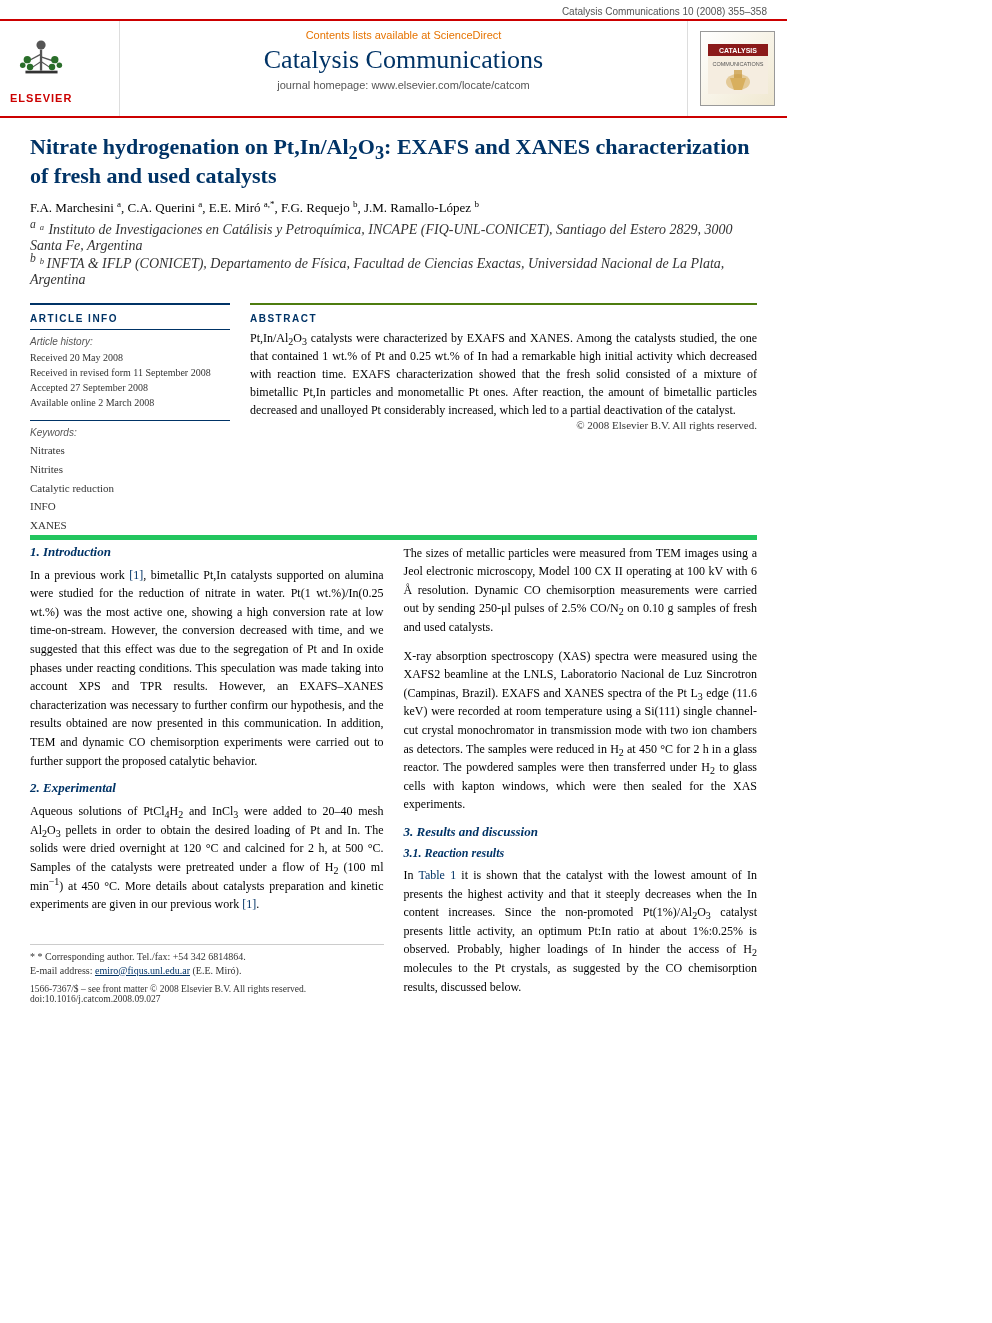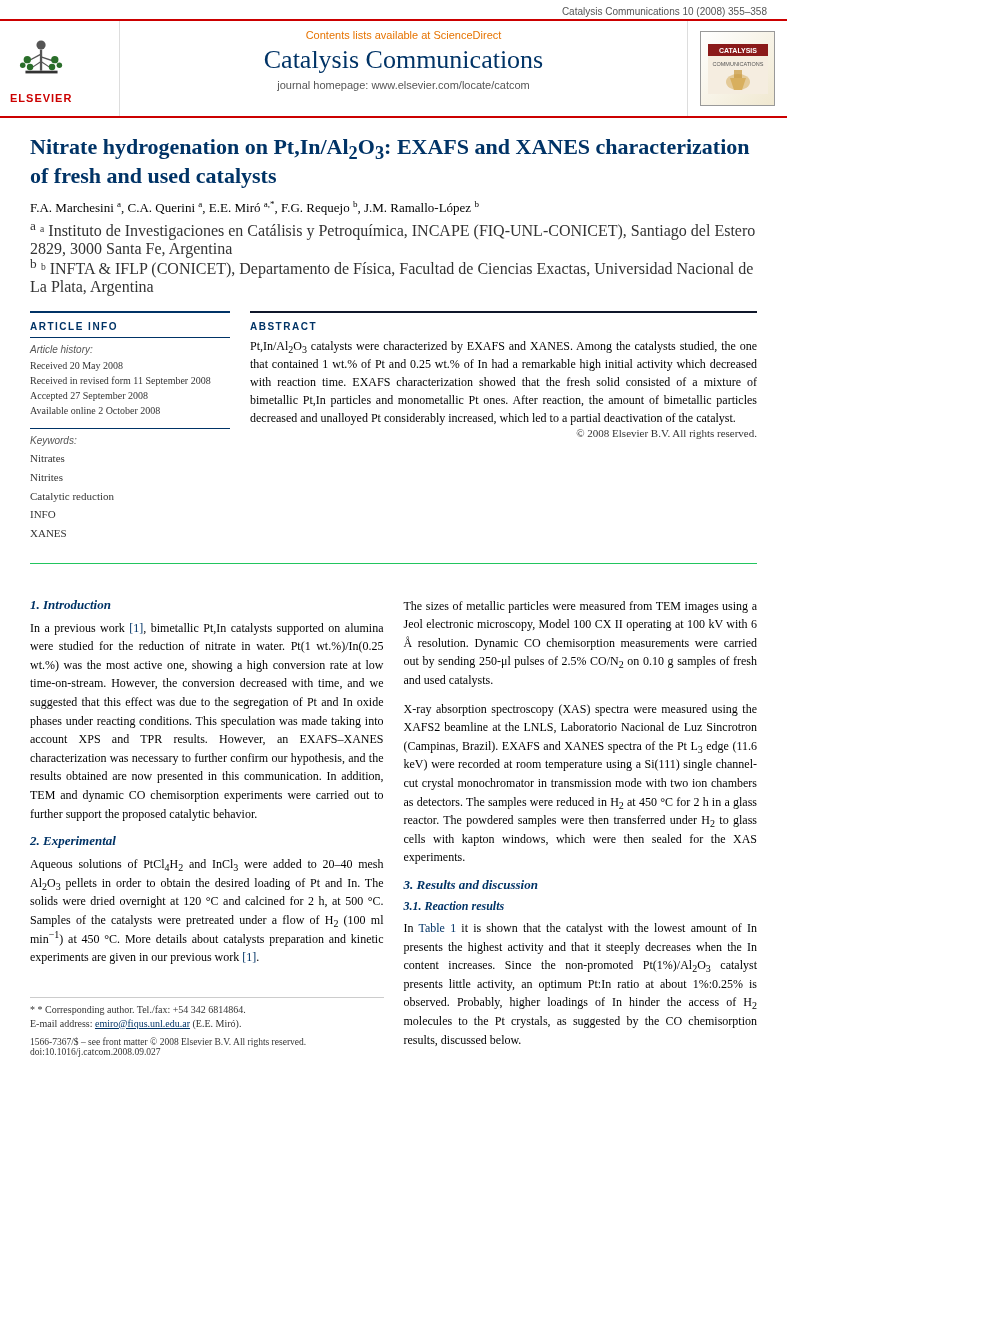--- a/index.html
+++ b/index.html
@@ -143,23 +143,24 @@
       font-size: 13px;
       margin-bottom: 6px;
       color: #000;
     }
 
     .authors sup {
       font-size: 9px;
     }
 
     .affiliations {
-      font-size: 16px;
+      font-size: 14px;
       color: #333;
       margin-bottom: 15px;
+      font-style: italic;
     }
 
     .affiliations p {
       margin-bottom: 2px;
     }
 
     
     .two-col {
       display: flex;
       gap: 20px;
@@ -215,42 +216,41 @@
     }
 
     .keywords-list {
       font-size: 11px;
       color: #333;
       line-height: 1.7;
     }
 
     
     .abstract-section {
-      border-top: 2px solid #0f172a;
+      border-top: 2px solid #4d7c0f;
     }
 
     .abstract-text {
       font-size: 12px;
       line-height: 1.5;
       text-align: justify;
       color: #000;
     }
 
     .abstract-copyright {
       text-align: right;
       font-size: 11px;
       color: #333;
       margin-top: 0;
     }
 
     
     .main-content {
-      margin-top: 20px;
-      border-top: 1px solid #22c55e;
-      padding-top: 33px;
+      border-top: 5px solid #22c55e;
+      padding-top: 4px;
     }
 
     .content-two-col {
       display: flex;
       gap: 20px;
     }
 
     .content-left {
       flex: 1;
     }
@@ -379,21 +379,21 @@
 
       <div class="left-col">
         <div class="article-info-section">
           <div class="section-header">ARTICLE INFO</div>
           <hr class="divider">
           <div class="info-label">Article history:</div>
           <div class="info-dates">
             <div>Received 20 May 2008</div>
             <div>Received in revised form 11 September 2008</div>
             <div>Accepted 27 September 2008</div>
-            <div>Available online 2 October 2008</div>
+            <div>Available online 2 March 2008</div>
           </div>
 
           <div class="keywords-section">
             <hr class="divider">
             <div class="info-label">Keywords:</div>
             <div class="keywords-list">
               <div>Nitrates</div>
               <div>Nitrites</div>
               <div>Catalytic reduction</div>
               <div>INFO</div>

